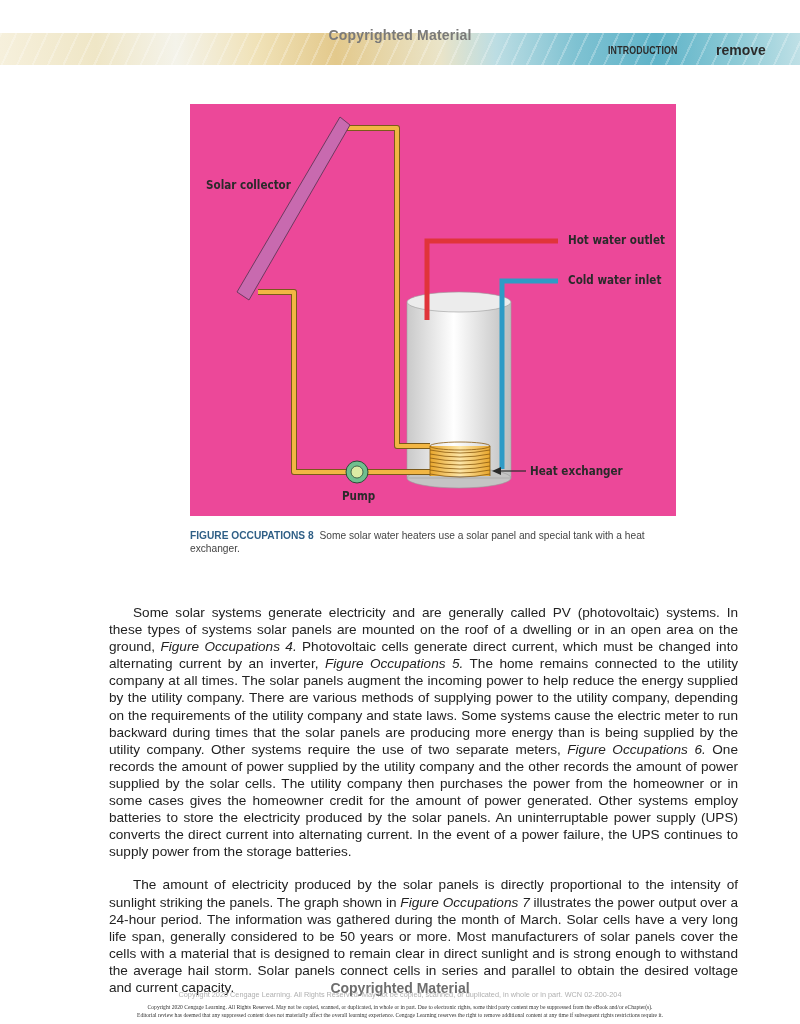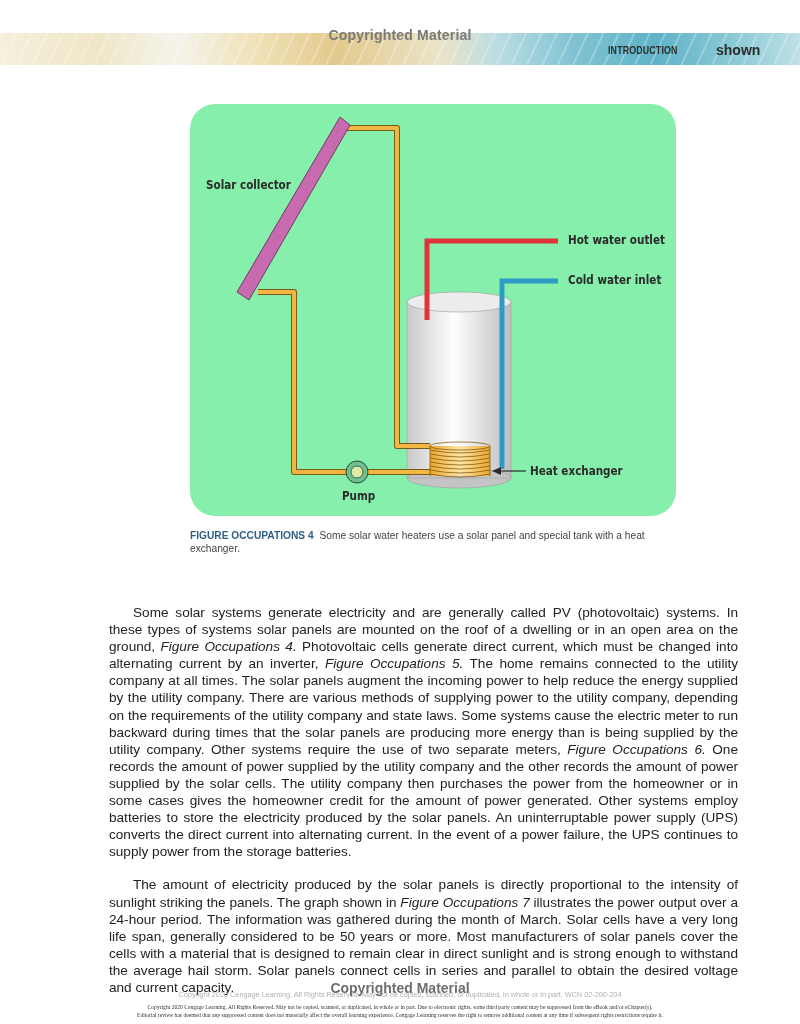--- a/index.html
+++ b/index.html
@@ -4,38 +4,38 @@
 <style>
   html, body { margin:0; padding:0; }
   body { width:800px; height:1024px; background:#ffffff; position:relative; overflow:hidden; font-family:"Liberation Sans", sans-serif; }
   .header-band { position:absolute; left:0; top:33px; width:800px; height:32px;
     background: linear-gradient(90deg, #f6f0dc 0%, #efe6c6 12%, #f4f3ea 22%, #f0e2b8 32%, #e3c98c 42%, #eae4c8 55%, #bcdde3 62%, #7fc2d2 72%, #5fb3c8 82%, #8ccad6 92%, #bfe0e6 100%); }
   .header-band::after { content:""; position:absolute; inset:0;
     background: repeating-linear-gradient(115deg, rgba(255,255,255,0.25) 0 2px, rgba(255,255,255,0) 2px 14px); }
   .wm-top { position:absolute; left:0; width:800px; top:27px; text-align:center; font-size:14px; font-weight:bold; color:#7a7a7a; z-index:3; letter-spacing:0.2px; }
   .running-head { position:absolute; top:45px; left:608px; font-size:10px; font-weight:bold; color:#2b2b2b; z-index:3; letter-spacing:0.2px; font-family:"Liberation Sans", sans-serif; transform:scaleX(0.88); transform-origin:left; }
   .page-num { position:absolute; top:42px; left:716px; font-size:14px; font-weight:bold; color:#2b2b2b; z-index:3; }
-  .figure { position:absolute; left:190px; top:104px; width:486px; height:412px; background:#86efac;border-radius:25px; }
+  .figure { position:absolute; left:190px; top:104px; width:486px; height:412px; background:#ec4899; }
   .figure svg { position:absolute; left:0; top:0; }
   .lbl { position:absolute; font-size:13px; font-weight:bold; color:#2a2a2a; font-family:"DejaVu Sans", sans-serif; transform:scaleX(0.8); transform-origin:left; white-space:nowrap; }
   .caption { position:absolute; left:190px; top:529px; width:470px; font-size:10.2px; line-height:13px; color:#444; }
   .caption .cap-label { color:#2f5f86; font-weight:bold; margin-right:6px; }
   .body-text { position:absolute; left:93px; top:588px; width:661px; font-size:13.6px; line-height:17.1px; color:#222; text-align:justify; }
   .body-text p { margin:16px; text-indent:24px; }
   .wm-bottom { position:absolute; top:980px; left:0; width:800px; text-align:center; font-size:14px; font-weight:bold; color:#6e6e6e; z-index:2; }
   .footer-faint { position:absolute; top:990px; left:0; width:800px; text-align:center; font-size:7.3px; color:#b0b0b0; z-index:1; }
   .legal { position:absolute; top:1004px; left:30px; width:740px; text-align:center; font-size:5.6px; line-height:7.5px; color:#333; font-family:"Liberation Serif", serif; }
 </style>
 </head>
 <body>
 
 <div class="header-band"></div>
 <div class="wm-top">Copyrighted Material</div>
 <div class="running-head">INTRODUCTION</div>
-<div class="page-num">shown</div>
+<div class="page-num">remove</div>
 
 <div class="figure">
   <svg width="486" height="412" viewBox="0 0 486 412">
     <defs>
       <linearGradient id="tankGrad" x1="0" x2="1" y1="0" y2="0">
         <stop offset="0" stop-color="#c9c9c9"></stop>
         <stop offset="0.45" stop-color="#ffffff"></stop>
         <stop offset="1" stop-color="#bdbdbd"></stop>
       </linearGradient>
       <linearGradient id="coilGrad" x1="0" x2="1" y1="0" y2="0">
@@ -93,21 +93,21 @@
     </g>
   </svg>
   <div class="lbl" style="left:16px; top:73px;">Solar collector</div>
   <div class="lbl" style="left:378px; top:128px;">Hot water outlet</div>
   <div class="lbl" style="left:378px; top:168px;">Cold water inlet</div>
   <div class="lbl" style="left:340px; top:359px;">Heat exchanger</div>
   <div class="lbl" style="left:152px; top:384px;">Pump</div>
 </div>
 
 <div class="caption">
-  <span class="cap-label">FIGURE OCCUPATIONS 4</span><span>Some solar water heaters use a solar panel and special tank with a heat exchanger.</span>
+  <span class="cap-label">FIGURE OCCUPATIONS 8</span><span>Some solar water heaters use a solar panel and special tank with a heat exchanger.</span>
 </div>
 
 <div class="body-text">
   <p><span>Some solar systems generate electricity and are generally called PV (photovoltaic) systems. In these types of systems solar panels are mounted on the roof of a dwelling or in an open area on the ground, </span><em>Figure Occupations 4.</em><span> Photovoltaic cells generate direct current, which must be changed into alternating current by an inverter, </span><em>Figure Occupations 5.</em><span> The home remains connected to the utility company at all times. The solar panels augment the incoming power to help reduce the energy supplied by the utility company. There are various methods of supplying power to the utility company, depending on the requirements of the utility company and state laws. Some systems cause the electric meter to run backward during times that the solar panels are producing more energy than is being supplied by the utility company. Other systems require the use of two separate meters, </span><em>Figure Occupations 6.</em><span> One records the amount of power supplied by the utility company and the other records the amount of power supplied by the solar cells. The utility company then purchases the power from the homeowner or in some cases gives the homeowner credit for the amount of power generated. Other systems employ batteries to store the electricity produced by the solar panels. An uninterruptable power supply (UPS) converts the direct current into alternating current. In the event of a power failure, the UPS continues to supply power from the storage batteries.</span></p>
   <p><span>The amount of electricity produced by the solar panels is directly proportional to the intensity of sunlight striking the panels. The graph shown in </span><em>Figure Occupations 7</em><span> illustrates the power output over a 24-hour period. The information was gathered during the month of March. Solar cells have a very long life span, generally considered to be 50 years or more. Most manufacturers of solar panels cover the cells with a material that is designed to remain clear in direct sunlight and is strong enough to withstand the average hail storm. Solar panels connect cells in series and parallel to obtain the desired voltage and current capacity.</span></p>
 </div>
 
 <div class="footer-faint">Copyright 2020 Cengage Learning. All Rights Reserved. May not be copied, scanned, or duplicated, in whole or in part.  WCN 02-200-204</div>
 <div class="wm-bottom">Copyrighted Material</div>
 <div class="legal">

